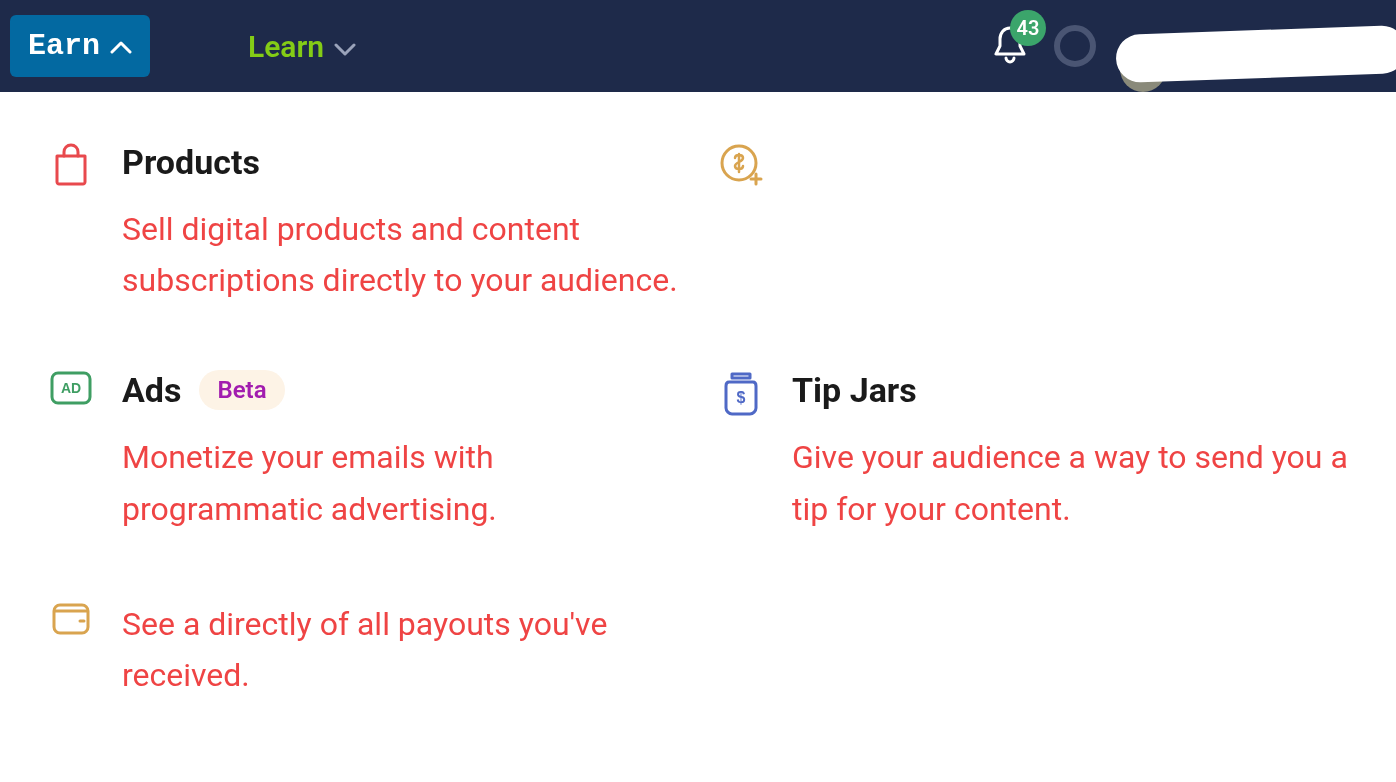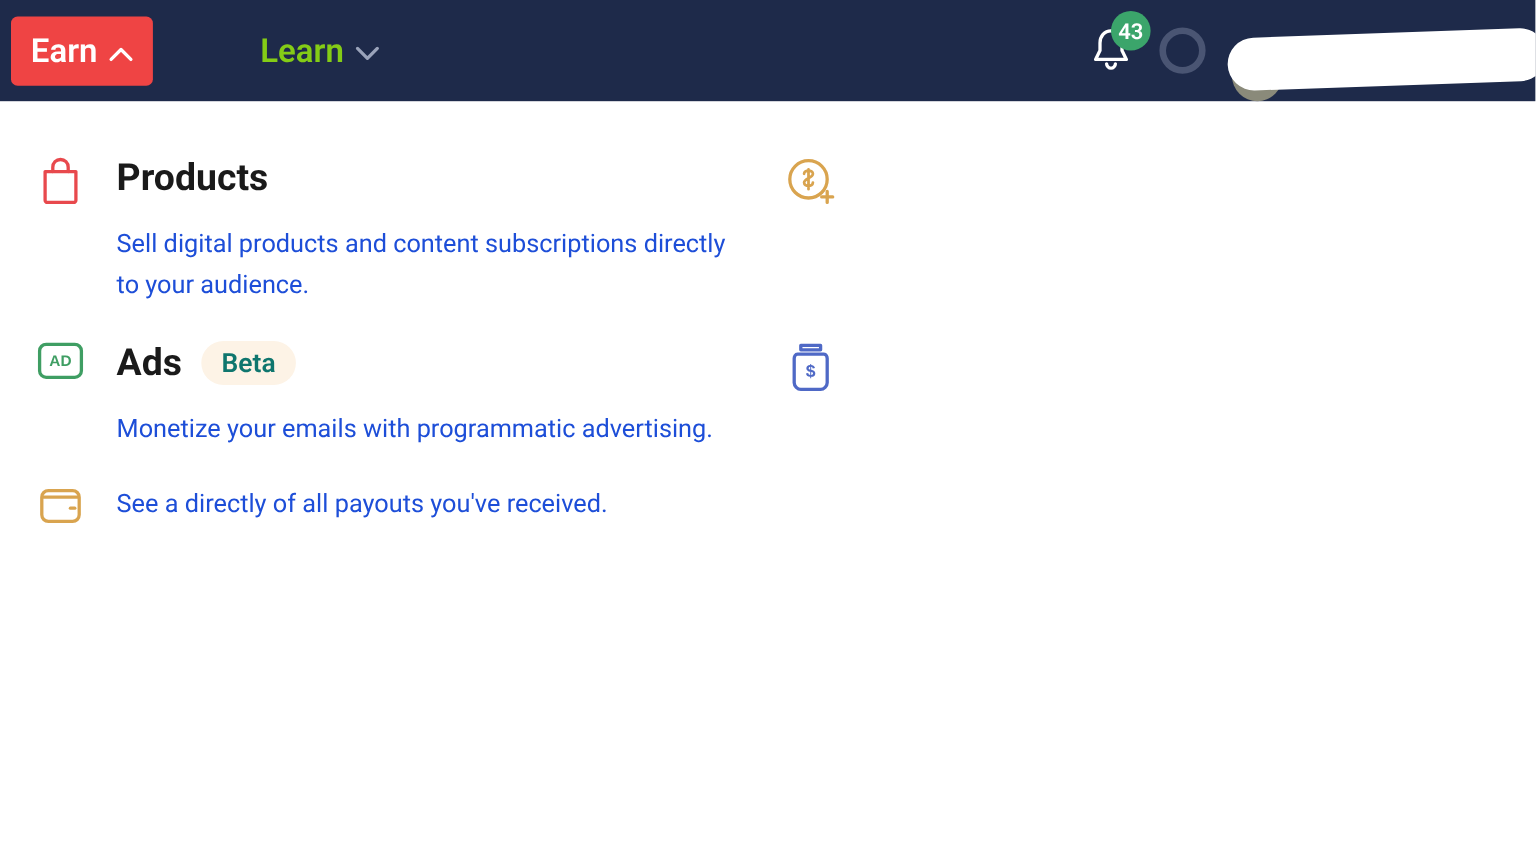--- a/index.html
+++ b/index.html
@@ -27,23 +27,24 @@
       align-items: center;
       gap: 10px;
       padding: 14px 18px;
       border-radius: 6px;
       font-size: 30px;
       font-weight: 600;
       color: #84cc16;
       cursor: pointer;
     }
     .nav-item.active {
-      background: #ef4444;
+      background: #0369a1;
       color: #ffffff;
       margin-right: 80px;
+      font-family: Liberation Mono, monospace;
     }
     .nav-item .chev {
       display: inline-block;
     }
     .topbar-right {
       margin-left: auto;
       display: flex;
       align-items: center;
       gap: 20px;
     }
@@ -91,26 +92,25 @@
     .avatar {
       width: 46px;
       height: 46px;
       border-radius: 50%;
       background: #8a8a7a;
       position: absolute;
       right: 230px;
       top: 46px;
     }
     .content {
-      padding: 50px 32px;
+      padding: 50px 48px;
       display: grid;
       grid-template-columns: 1fr 1fr;
       column-gap: 40px;
       row-gap: 64px;
-      gap: 32px;
     }
     .card {
       display: flex;
       gap: 28px;
       cursor: pointer;
     }
     .icon-box {
       width: 46px;
       height: 46px;
       flex-shrink: 0;
@@ -127,30 +127,30 @@
       gap: 18px;
       margin-bottom: 22px;
     }
     .card-title {
       font-size: 34px;
       font-weight: 700;
       color: #1a1a1a;
     }
     .badge-pill {
       background: #fdf3e6;
-      color: #0f766e;
+      color: #a21caf;
       font-size: 24px;
       font-weight: 600;
       padding: 6px 18px;
       border-radius: 20px;
     }
     .card-desc {
-      font-size: 23px;
+      font-size: 32px;
       line-height: 1.6;
-      color: #1d4ed8;
+      color: #ef4444;
       font-weight: 400;
     }
   </style>
 </head>
 <body>
 
 <div class="topbar">
   <div class="nav-item active">
     <span>Earn</span>
     <span class="chev">
@@ -229,20 +229,26 @@
   </div>
 
   <div class="card">
     <div class="icon-box">
       <svg width="42" height="46" viewBox="0 0 42 46" fill="none">
         <path d="M12 4 L30 4 L30 8 L12 8 Z" stroke="#4f69c6" stroke-width="3" stroke-linejoin="round"></path>
         <path d="M9 12 L33 12 C35 12 36 14 36 16 L36 38 C36 41 33 44 30 44 L12 44 C9 44 6 41 6 38 L6 16 C6 14 7 12 9 12 Z" stroke="#4f69c6" stroke-width="3" stroke-linejoin="round"></path>
         <text x="21" y="33" text-anchor="middle" font-size="16" font-weight="700" fill="#4f69c6" font-family="Arial">$</text>
       </svg>
     </div>
+    <div class="card-body">
+      <div class="card-title-row">
+        <span class="card-title">Tip Jars</span>
+      </div>
+      <div class="card-desc">Give your audience a way to send you a tip for your content.</div>
+    </div>
   </div>
 
   <div class="card">
     <div class="icon-box">
       <svg width="42" height="38" viewBox="0 0 42 38" fill="none">
         <rect x="4" y="6" width="34" height="28" rx="6" stroke="#d9a44f" stroke-width="3"></rect>
         <path d="M4 12 L38 12" stroke="#d9a44f" stroke-width="3"></path>
         <path d="M30 22 L34 22" stroke="#d9a44f" stroke-width="3" stroke-linecap="round"></path>
       </svg>
     </div>

